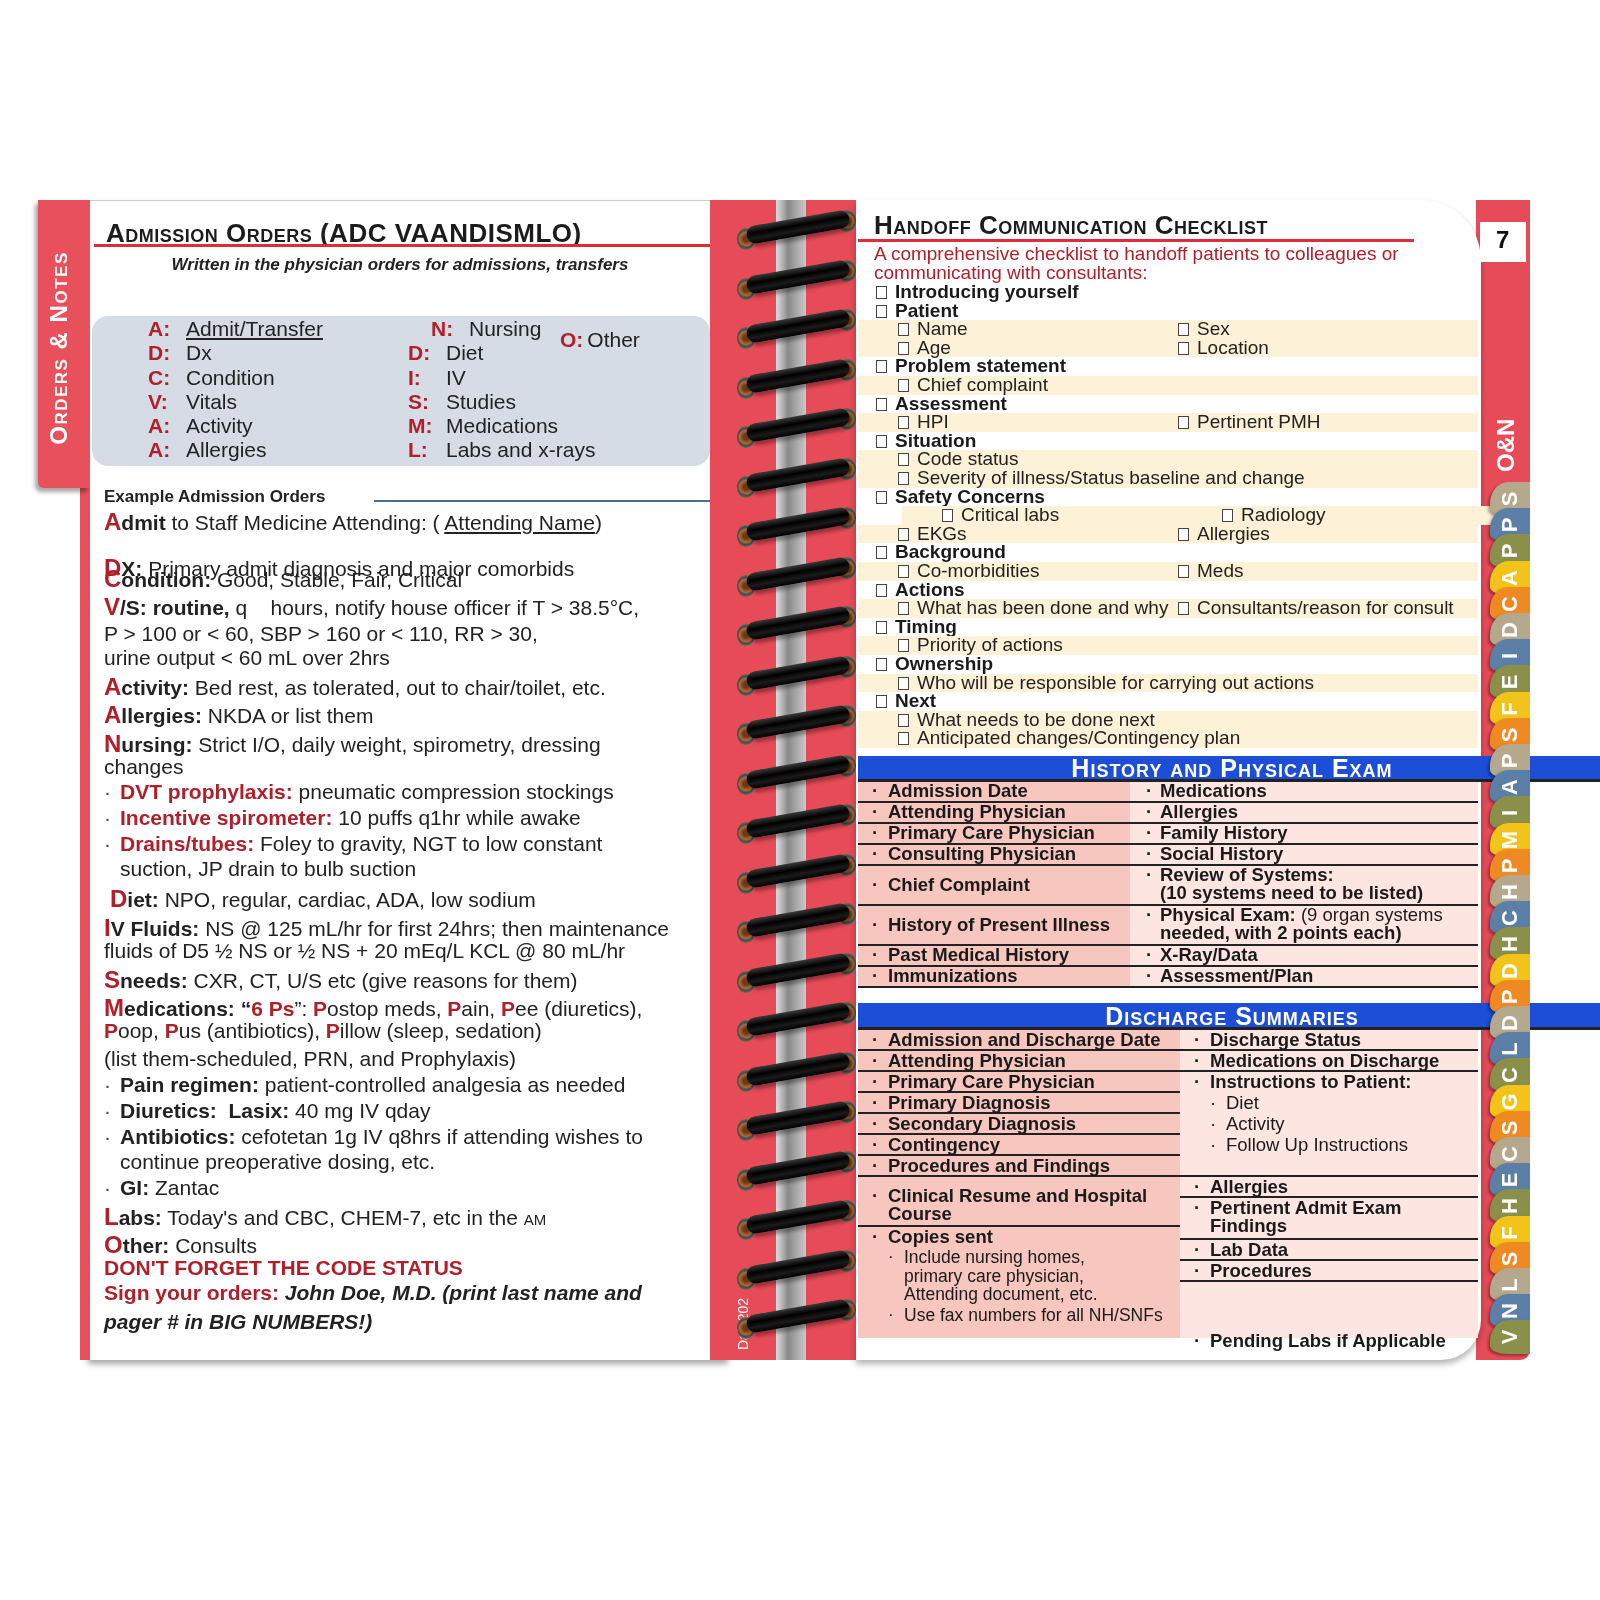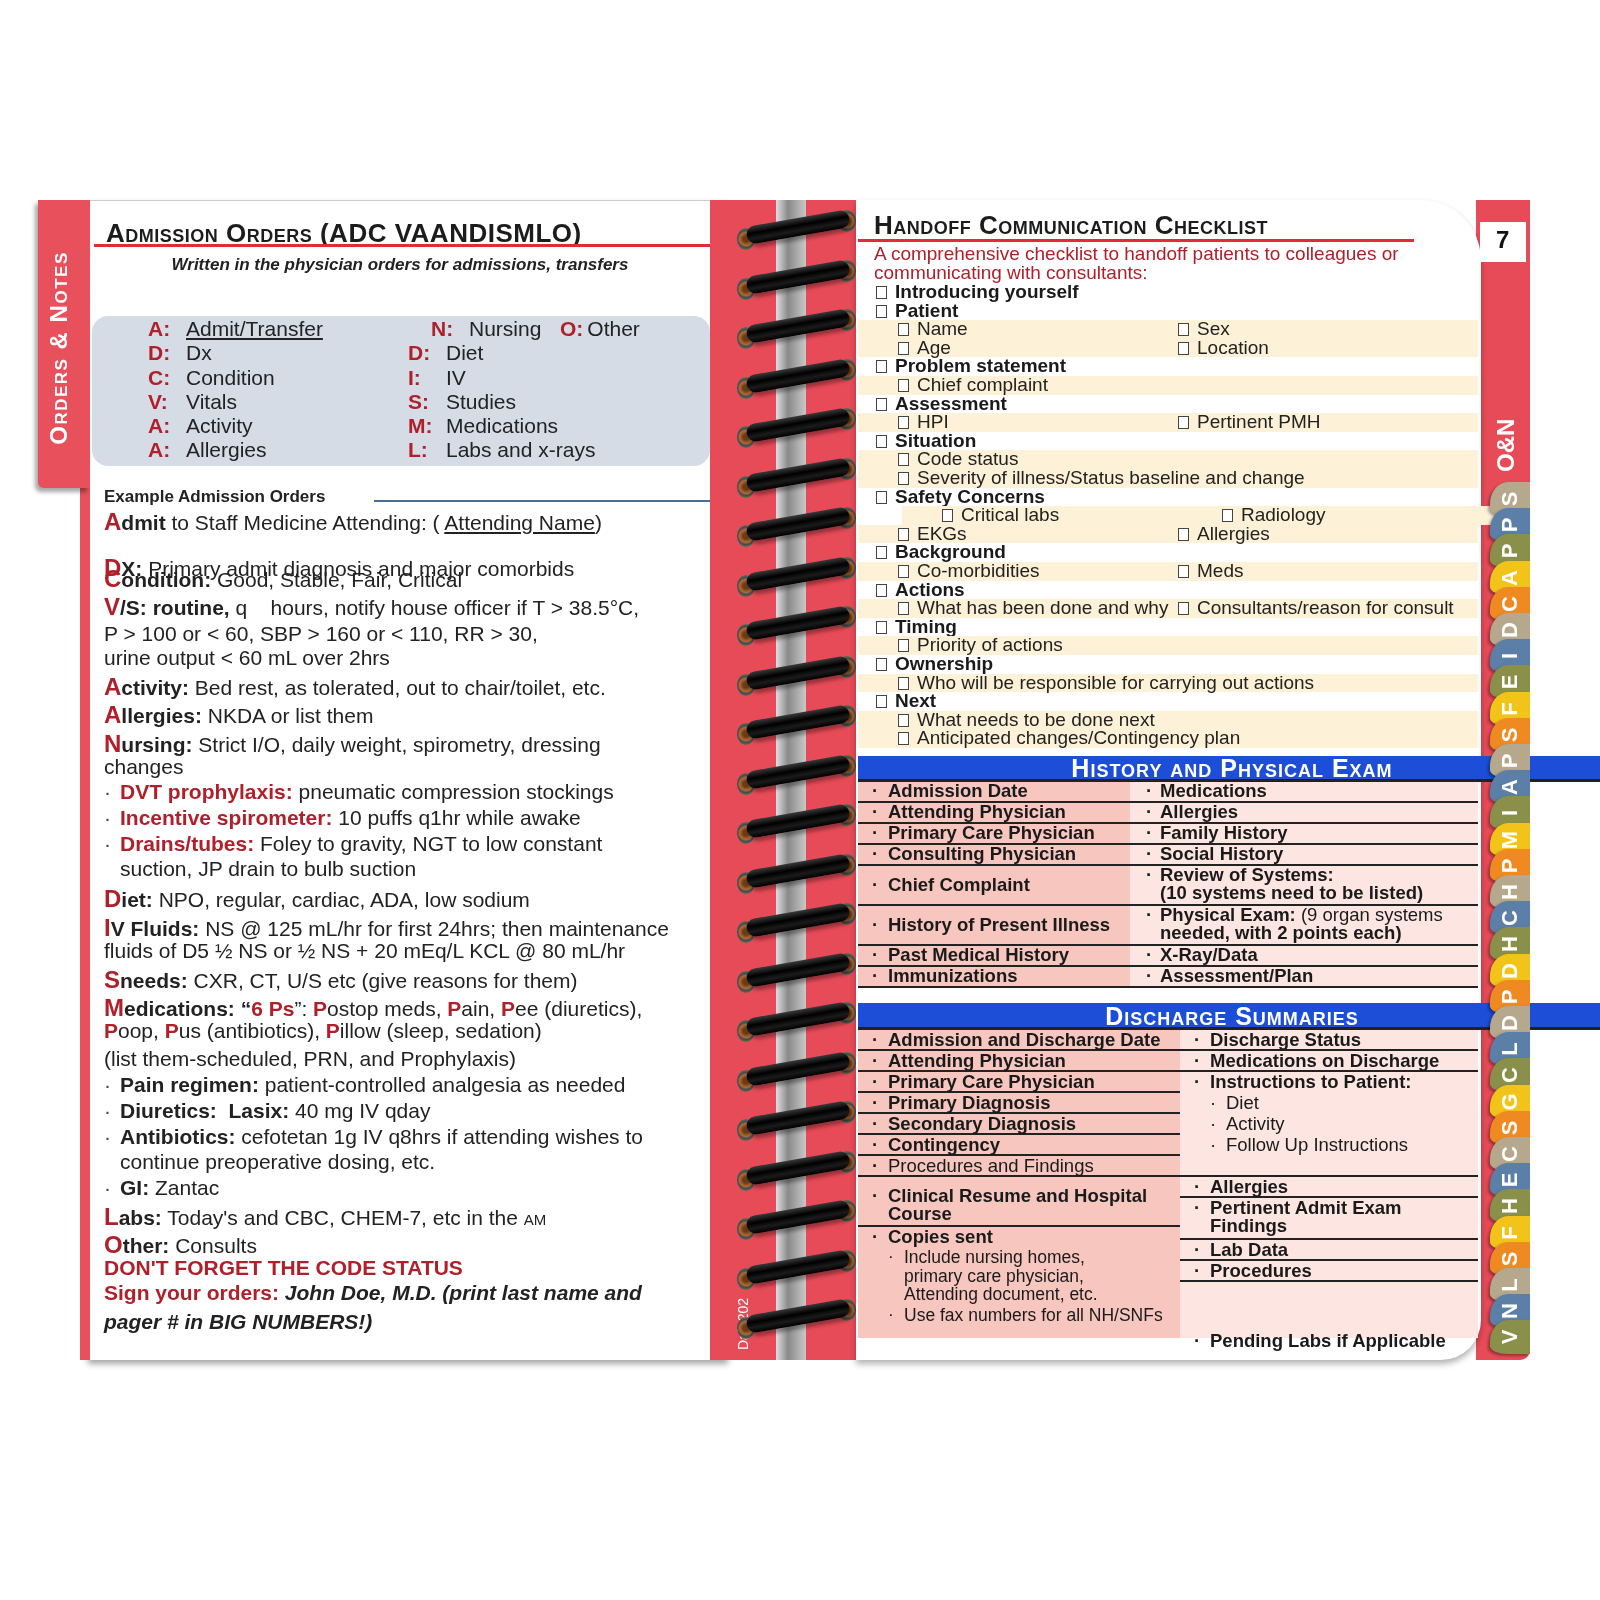--- a/index.html
+++ b/index.html
@@ -138,21 +138,21 @@
   <div class="acr-item" style="left:56px;top:98px;"><span class="acr-letter">A:</span><span>Activity</span></div>
   <div class="acr-item" style="left:56px;top:122px;"><span class="acr-letter">A:</span><span>Allergies</span></div>
 
   <div class="acr-item" style="left:316px;top:1px;margin-left:23px;"><span class="acr-letter">N:</span><span>Nursing</span></div>
   <div class="acr-item" style="left:316px;top:25px;"><span class="acr-letter">D:</span><span>Diet</span></div>
   <div class="acr-item" style="left:316px;top:50px;"><span class="acr-letter">I:</span><span>IV</span></div>
   <div class="acr-item" style="left:316px;top:74px;"><span class="acr-letter">S:</span><span>Studies</span></div>
   <div class="acr-item" style="left:316px;top:98px;"><span class="acr-letter">M:</span><span>Medications</span></div>
   <div class="acr-item" style="left:316px;top:122px;"><span class="acr-letter">L:</span><span>Labs and x-rays</span></div>
 
-  <div class="acr-item" style="left:468px;top:1px;"><span class="acr-letter tight">O:</span><span>Other</span></div>
+  <div class="acr-item" style="left:468px;top:12px;"><span class="acr-letter tight">O:</span><span>Other</span></div>
 </div>
 
 <div class="ex-heading">Example Admission Orders</div>
 <div class="ex-heading-line"></div>
 
 <div class="orders">
   <div class="line" style="top:0px;">
     <span class="big">A</span><span class="b">dmit</span><span> to Staff Medicine Attending: ( </span><span class="ul">Attending Name</span><span>)</span>
   </div>
   <div class="line" style="top:46px;">
@@ -179,21 +179,21 @@
   <div class="line" style="top:272px;">
     <span class="dot">·</span><span class="redb">DVT prophylaxis:</span><span> pneumatic compression stockings</span>
   </div>
   <div class="line" style="top:298px;">
     <span class="dot">·</span><span class="redb">Incentive spirometer:</span><span> 10 puffs q1hr while awake</span>
   </div>
   <div class="line" style="top:324px;">
     <span class="dot">·</span><span class="redb">Drains/tubes:</span><span> Foley to gravity, NGT to low constant</span>
   </div>
   <div class="line" style="top:349px;left:16px;">suction, JP drain to bulb suction</div>
-  <div class="line" style="top:377px;">
+  <div class="line" style="top:377px;margin-left:6px;">
     <span class="big">D</span><span class="b">iet:</span><span> NPO, regular, cardiac, ADA, low sodium</span>
   </div>
   <div class="line" style="top:406px;">
     <span class="big">I</span><span class="b">V Fluids:</span><span> NS @ 125 mL/hr for first 24hrs; then maintenance</span>
   </div>
   <div class="line" style="top:431px;">fluids of D5 ½ NS or ½ NS + 20 mEq/L KCL @ 80 mL/hr</div>
   <div class="line" style="top:458px;">
     <span class="big">S</span><span class="b">needs:</span><span> CXR, CT, U/S etc (give reasons for them)</span>
   </div>
   <div class="line" style="top:486px;">
@@ -553,21 +553,21 @@
       <div style="position: absolute; left: 0px; width: 322px; top: 84px; height: 21px; border-bottom: 2px solid rgb(34, 34, 34); font-size: 18.5px; line-height: 18px;">
         <span style="position:absolute;left:14px;top:1px;font-weight:bold">·</span>
         <span style="position:absolute;left:30px;top:1px;font-weight:bold">Secondary Diagnosis</span>
       </div>
       <div style="position: absolute; left: 0px; width: 322px; top: 105px; height: 21px; border-bottom: 2px solid rgb(34, 34, 34); font-size: 18.5px; line-height: 18px;">
         <span style="position:absolute;left:14px;top:1px;font-weight:bold">·</span>
         <span style="position:absolute;left:30px;top:1px;font-weight:bold">Contingency</span>
       </div>
       <div style="position: absolute; left: 0px; width: 322px; top: 126px; height: 21px; border-bottom: 2px solid rgb(34, 34, 34); font-size: 18.5px; line-height: 18px;">
         <span style="position:absolute;left:14px;top:1px;font-weight:bold">·</span>
-        <span style="position:absolute;left:30px;top:1px;font-weight:normal">Procedures and Findings</span>
+        <span style="position:absolute;left:30px;top:1px;font-weight:bold">Procedures and Findings</span>
       </div>
       <div style="position: absolute; left: 0px; width: 322px; top: 147px; height: 50px; border-bottom: 2px solid rgb(34, 34, 34); font-size: 18.5px; line-height: 18px;">
         <span class="bul" style="position:absolute;left:14px;top:10px;font-weight:bold">·</span>
         <span class="t" style="position:absolute;left:30px;top:10px;font-weight:bold">Clinical Resume and Hospital</span>
         <span class="t" style="position:absolute;left:30px;top:28px;font-weight:bold">Course</span>
       </div>
       <div style="position: absolute; left: 0px; width: 322px; top: 197px; height: 111px; border-bottom: none; font-size: 18.5px; line-height: 18px;">
         <span style="position:absolute;left:14px;top:1px;font-weight:bold">·</span>
         <span style="position:absolute;left:30px;top:1px;font-weight:bold">Copies sent</span>
         <span style="position:absolute;left:30px;top:21px;font-size:17px">·</span>

